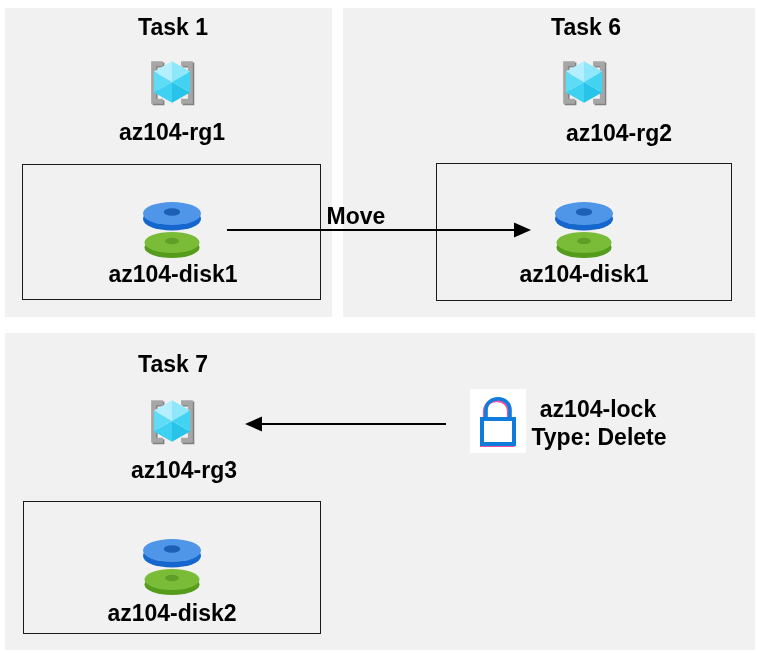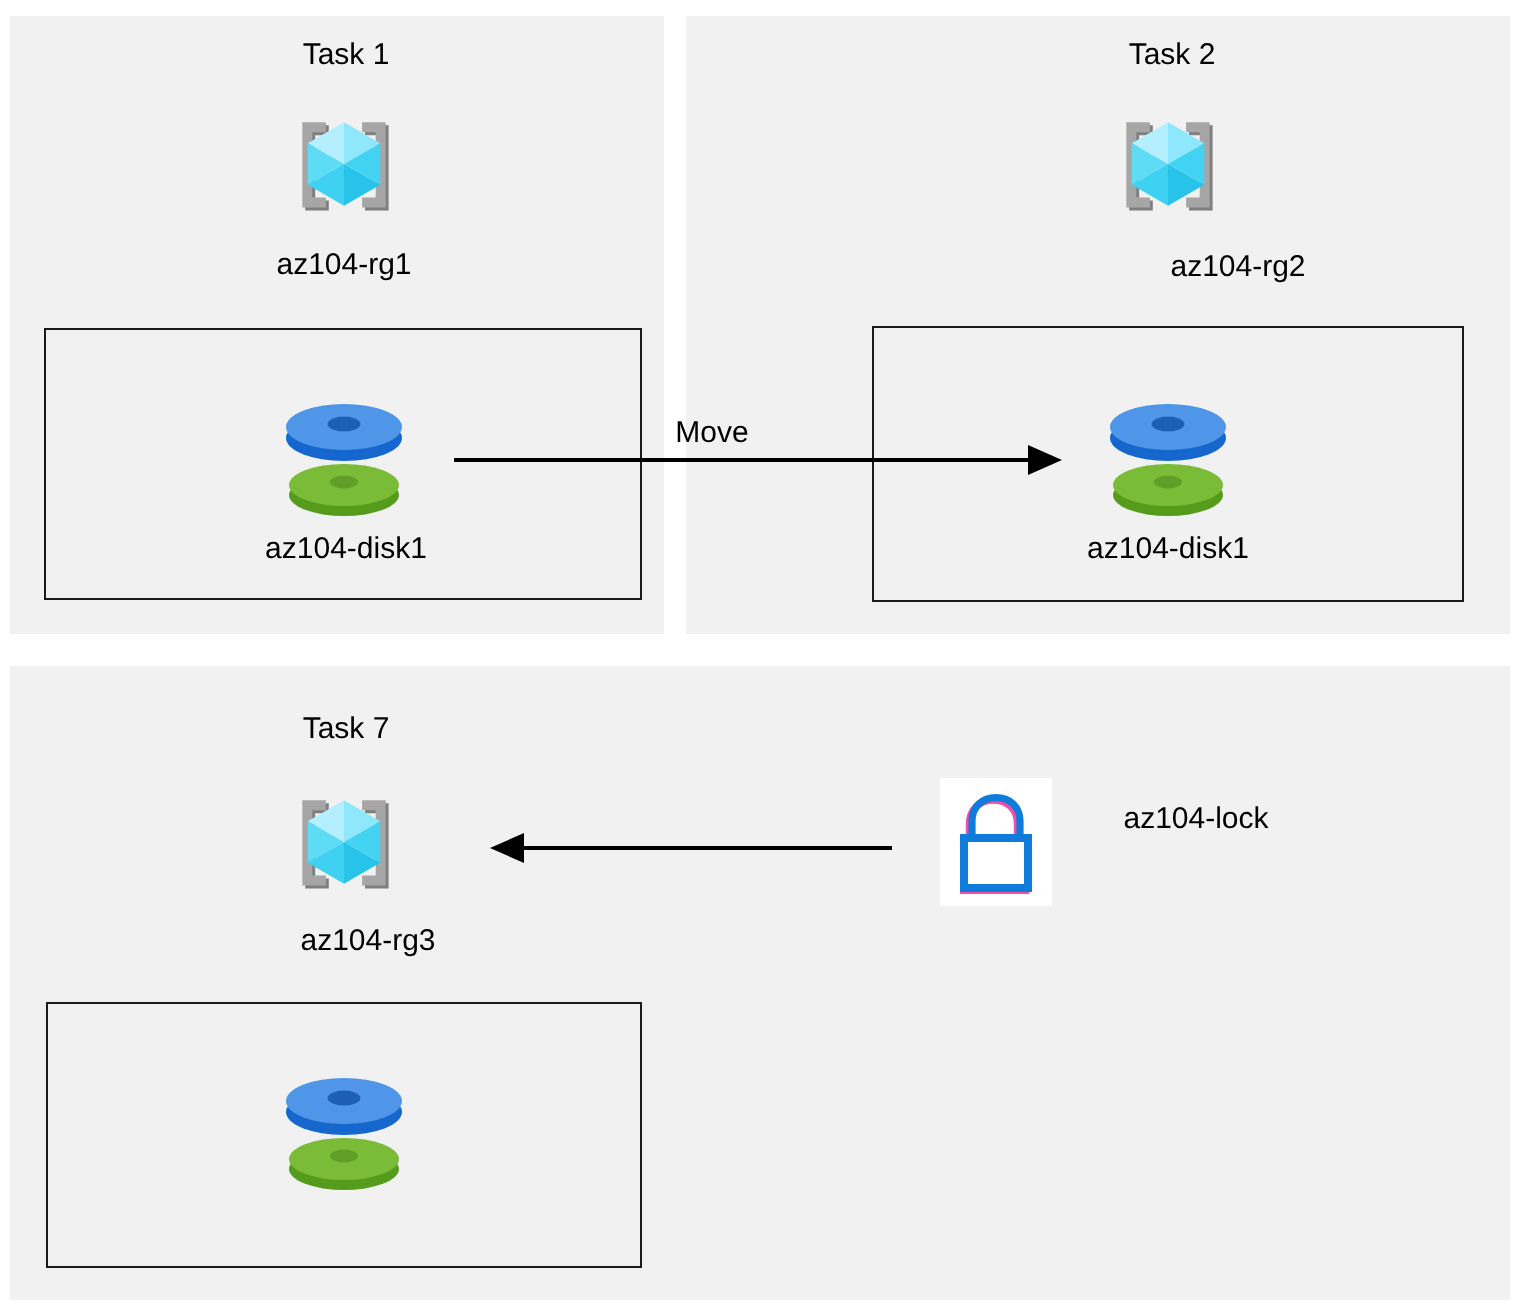--- a/index.html
+++ b/index.html
@@ -22,22 +22,22 @@
   .resource-box {
     position: absolute;
     border: 1.5px solid var(--box-border, #000000);
     box-sizing: border-box;
     background: transparent;
   }
   .label {
     position: absolute;
     transform: translate(-50%, -50%);
     white-space: nowrap;
-    font-size: 15px;
-    font-weight: 400;
+    font-size: 23px;
+    font-weight: 700;
     color: var(--text, #000000);
     line-height: 1.2;
   }
   .icon {
     position: absolute;
   }
   .arrow-overlay {
     position: absolute;
     left: 0;
     top: 0;
@@ -112,51 +112,53 @@
   <div class="label" style="left:173px; top:28px">Task 1</div>
   <svg class="icon" style="left:143px; top:54px" width="58" height="56">
       <use href="#rg-icon"></use>
     </svg>
   <div class="label" style="left:172px; top:133px">az104-rg1</div>
   <svg class="icon" style="left:142px; top:202px" width="60" height="58">
       <use href="#disk-icon"></use>
     </svg>
   <div class="label" style="left:173px; top:275px">az104-disk1</div>
 
-  <div class="label" style="left:586px; top:28px">Task 2</div>
+  <div class="label" style="left:586px; top:28px">Task 6</div>
   <svg class="icon" style="left:555px; top:54px" width="58" height="56">
       <use href="#rg-icon"></use>
     </svg>
   <div class="label" style="left:619px; top:134px">az104-rg2</div>
   <svg class="icon" style="left:554px; top:202px" width="60" height="58">
       <use href="#disk-icon"></use>
     </svg>
   <div class="label" style="left:584px; top:275px">az104-disk1</div>
 
   <div class="label" style="left:173px; top:365px">Task 7</div>
   <svg class="icon" style="left:143px; top:393px" width="58" height="56">
       <use href="#rg-icon"></use>
     </svg>
   <div class="label" style="left:184px; top:471px">az104-rg3</div>
   <svg class="icon" style="left:142px; top:539px" width="60" height="58">
       <use href="#disk-icon"></use>
     </svg>
+  <div class="label" style="left:172px; top:614px">az104-disk2</div>
 
   <svg class="arrow-overlay" width="757" height="653">
     <g stroke="var(--arrow,#000000)" fill="var(--arrow,#000000)">
       <line x1="227" y1="230" x2="517" y2="230" stroke-width="2"></line>
       <polygon points="531,230 514,222.5 514,237.5" stroke="none"></polygon>
     </g>
     <g stroke="var(--arrow,#000000)" fill="var(--arrow,#000000)">
       <line x1="446" y1="424" x2="260" y2="424" stroke-width="2"></line>
       <polygon points="245,424 262,416.5 262,431.5" stroke="none"></polygon>
     </g>
   </svg>
   <div class="label" style="left:356px; top:217px">Move</div>
 
   <div class="lock-chip">
     <svg width="36" height="50">
         <use href="#lock-icon"></use>
       </svg>
   </div>
   <div class="label" style="left:598px; top:410px">az104-lock</div>
+  <div class="label" style="left:599px; top:438px">Type: Delete</div>
 
 </div>
 
 </body></html>

